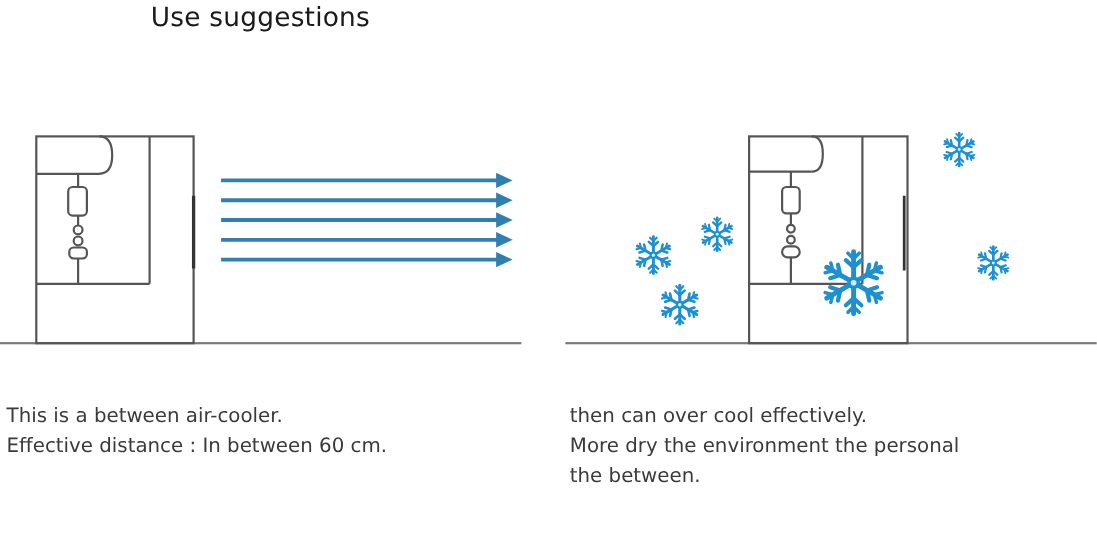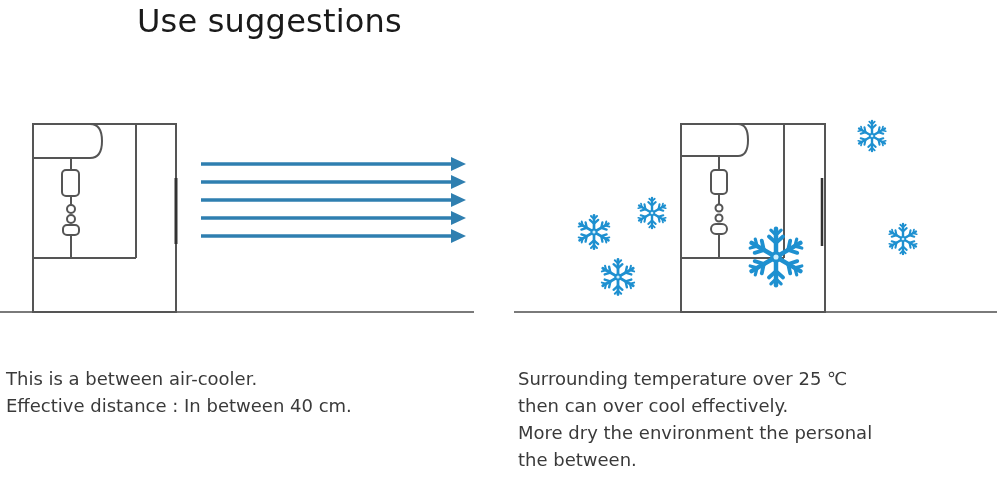--- a/index.html
+++ b/index.html
@@ -1,17 +1,17 @@
 <!DOCTYPE html>
 <html><head>
   <meta charset="utf-8">
   <style>
     html, body { margin: 0; padding: 0; background: #ffffff; }
     body { width: 997px; height: 495px; position: relative; overflow: hidden; font-family: "DejaVu Sans", sans-serif; }
-    .title { position: absolute; left: 137px; top: 2px; font-size: 32px; color: #1a1a1a; letter-spacing: 0.2px; }
+    .title { position: absolute; left: 137px; top: 2px; font-size: 24px; color: #1a1a1a; letter-spacing: 0.2px; }
     .ground { position: absolute; height: 2px; background: #7a7a7a; }
     .diagram { position: absolute; }
     .desc { position: absolute; font-size: 18px; color: #3a3a3a; line-height: 27px; }
     .desc div { white-space: nowrap; }
     .flake { position: absolute; }
   </style>
 </head>
 <body>
 
 <div class="title">Use suggestions</div>
@@ -108,21 +108,20 @@
   </svg>
 <svg class="flake" style="left:855px; top:119px;" width="34" height="34" viewBox="-50 -50 100 100">
     <use href="#flake"></use>
   </svg>
 <svg class="flake" style="left:886px; top:222px;" width="34" height="34" viewBox="-50 -50 100 100">
     <use href="#flake"></use>
   </svg>
 
 <div class="desc" style="left:6px; top:365px;">
   <div>This is a between air-cooler.</div>
-  <div>Effective distance : In between 40 cm.</div>
+  <div>Effective distance : In between 60 cm.</div>
 </div>
 
 <div class="desc" style="left:518px; top:365px;">
-  <div>Surrounding temperature over 25 ℃</div>
   <div>then can over cool effectively.</div>
   <div>More dry the environment the personal</div>
   <div>the between.</div>
 </div>
 
 </body></html>

